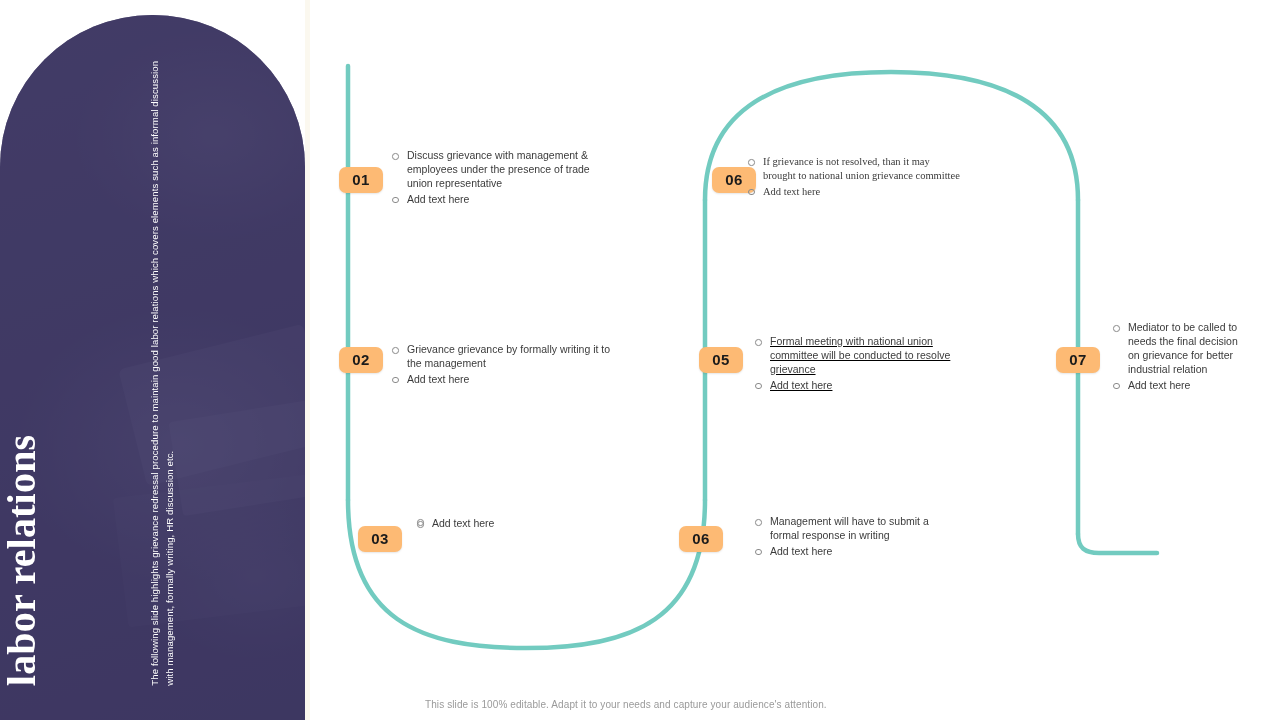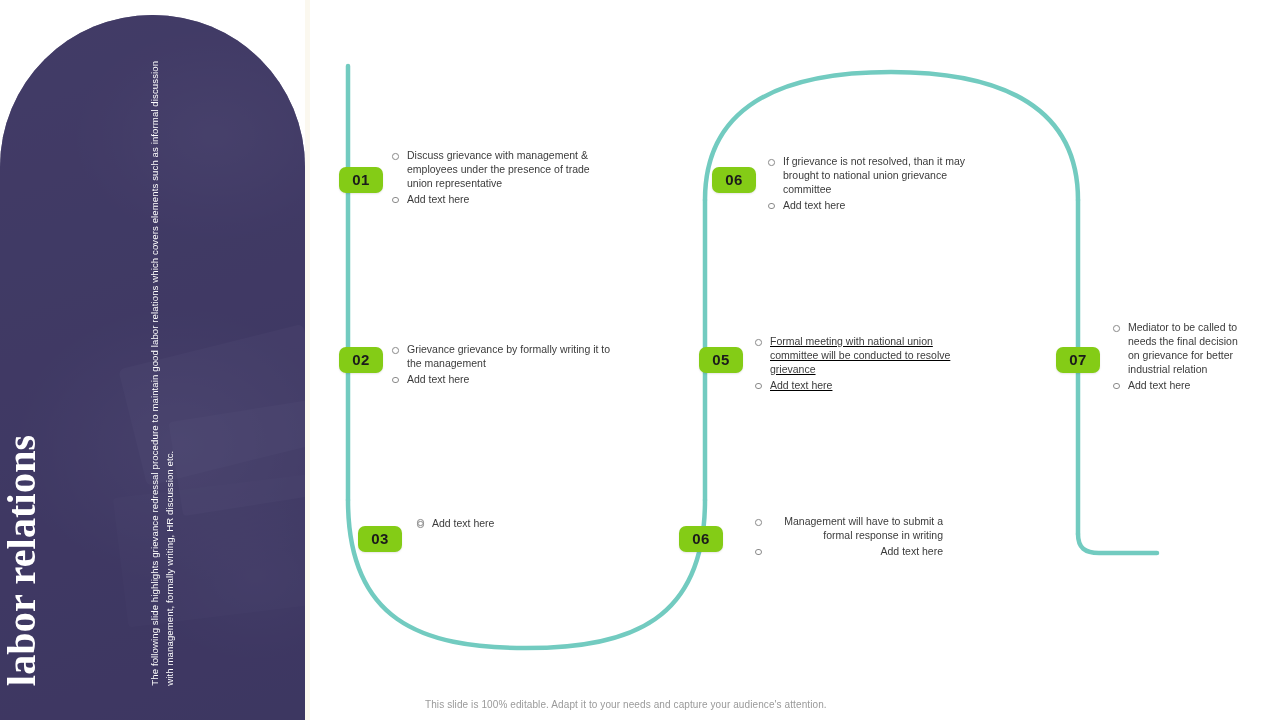--- a/index.html
+++ b/index.html
@@ -122,21 +122,21 @@
     width: 1280px;
     height: 720px;
   }
 
   
   .step {
     position: absolute;
   }
   .badge {
     position: absolute;
-    background: #84cc16;
+    background: #fdba74;
     border-radius: 7px;
     color: #1b1b1b;
     font-size: 15px;
     font-weight: bold;
     text-align: center;
     line-height: 26px;
     height: 26px;
     width: 44px;
     letter-spacing: 0.5px;
     box-shadow: 0 1px 2px rgba(0,0,0,0.10);
@@ -231,37 +231,37 @@
   <div class="step">
     <div class="badge" style="left:358px; top:526px;">03</div>
     <ul class="bullets" style="left:411px; top:511px; width:205px;">
       <li><span class="dot"></span></li>
       <li><span class="dot"></span><span>Add text here</span></li>
     </ul>
   </div>
 
   <div class="step">
     <div class="badge" style="left:679px; top:526px;">06</div>
-    <ul class="bullets" style="left:749px; top:511px; width:190px;text-align:right;">
+    <ul class="bullets" style="left:749px; top:511px; width:190px;">
       <li><span class="dot"></span><span>Management will have to submit a formal response in writing</span></li>
       <li><span class="dot"></span><span>Add text here</span></li>
     </ul>
   </div>
 
   <div class="step">
     <div class="badge" style="left:699px; top:347px;">05</div>
     <ul class="bullets" style="left:749px; top:331px; width:215px;text-decoration:underline;">
       <li><span class="dot"></span><span>Formal meeting with national union committee will be conducted to resolve grievance</span></li>
       <li><span class="dot"></span><span>Add text here</span></li>
     </ul>
   </div>
 
   <div class="step">
     <div class="badge" style="left:712px; top:167px;">06</div>
-    <ul class="bullets" style="left:762px; top:151px; width:215px;">
+    <ul class="bullets" style="left:742px; top:151px; width:215px;font-family:Liberation Serif, serif;">
       <li><span class="dot"></span><span>If grievance is not resolved, than it may brought to national union grievance committee</span></li>
       <li><span class="dot"></span><span>Add text here</span></li>
     </ul>
   </div>
 
   <div class="step">
     <div class="badge" style="left:1056px; top:347px;">07</div>
     <ul class="bullets" style="left:1107px; top:317px; width:135px;">
       <li><span class="dot"></span><span>Mediator to be called to needs the final decision on grievance for better industrial relation</span></li>
       <li><span class="dot"></span><span>Add text here</span></li>

